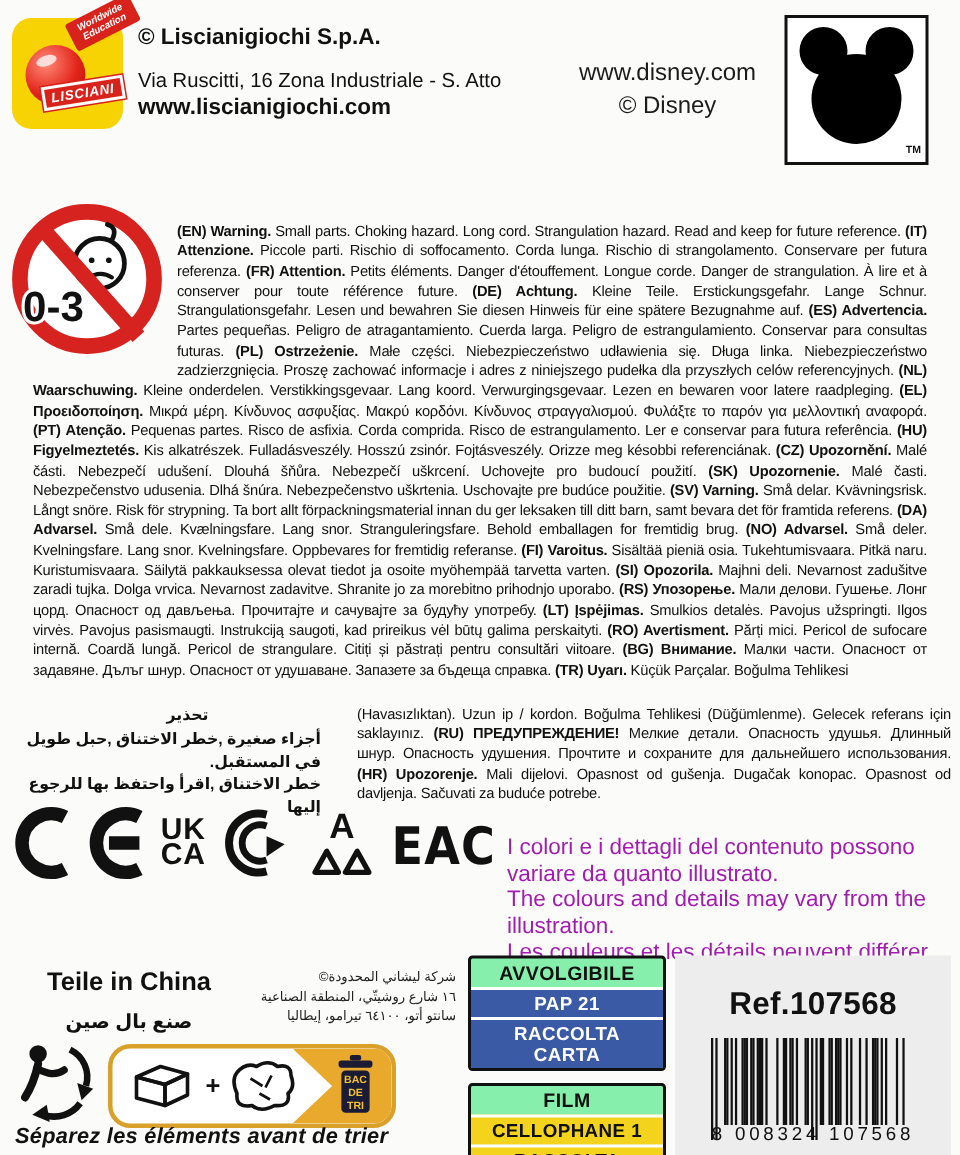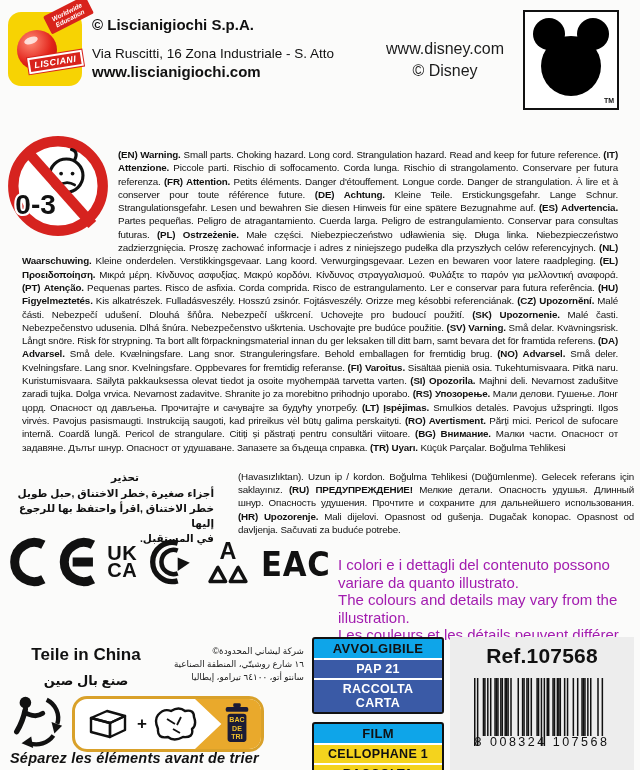--- a/index.html
+++ b/index.html
@@ -48,27 +48,27 @@
   .araddr{position:absolute;left:162px;top:645px;width:142px;direction:rtl;text-align:right;font-size:8.8px;line-height:13px;color:#222;}
   .triman{position:absolute;left:8px;top:692px;}
   .badge{position:absolute;left:72px;top:696px;width:192px;height:56px;background:#fff;border:3px solid #d9a12a;
     border-radius:15px;box-sizing:border-box;overflow:hidden;display:flex;align-items:center;gap:6px;padding-left:10px;}
   .badge-arrow{position:absolute;top:0;bottom:0;right:0;width:66px;background:#e9a92c;
     clip-path:polygon(0 0,100% 0,100% 100%,0 100%,40% 50%);display:flex;align-items:center;justify-content:flex-end;padding-right:8px;box-sizing:border-box;}
   .plus{font-size:17px;font-weight:800;}
   .separez{position:absolute;left:10px;top:750px;font-size:14.5px;font-weight:bold;font-style:italic;letter-spacing:.2px;}
 
   .sortcol{position:absolute;left:312px;top:637px;width:132px;}
-  .sbox{border:2px solid #111;border-radius:3px;background:#0ea5e9;overflow:hidden;margin-bottom:8px;}
+  .sbox{border:2px solid #111;border-radius:3px;background:#86efac;overflow:hidden;margin-bottom:8px;}
   .shead{text-align:center;font-size:13px;font-weight:bold;padding:2px 0;letter-spacing:.3px;}
   .sband{text-align:center;font-size:12.5px;font-weight:bold;padding:2px 2px;border-top:2px solid #fff;letter-spacing:.3px;line-height:14px;}
   .sbox.blue .sband{background:#3a5aa6;color:#fff;}
   .sbox.yellow .sband{background:#f4d31d;color:#111;}
 
-  .refpanel{position:absolute;left:450px;top:637px;width:184px;height:133px;background:#ededed;text-align:center;box-sizing:border-box;padding-top:7px;}
+  .refpanel{position:absolute;left:450px;top:637px;width:184px;height:133px;background:#ededed;text-align:center;box-sizing:border-box;padding-top:21px;}
   .refnum{font-size:21px;font-weight:bold;letter-spacing:.2px;}
   .barwrap{margin-top:8px;}
   .bardigits{font-size:12.5px;letter-spacing:2.5px;margin-top:-13px;text-align:center;}
   svg{display:block;}
 </style>
 </head>
 <body>
 
 <div class="page">
 
@@ -110,22 +110,22 @@
       <circle cx="64" cy="38" r="1.8" fill="#111"></circle>
       <path d="M50,50 q8,-6 16,-1" fill="none" stroke="#111" stroke-width="2.6" stroke-linecap="round"></path>
       <line x1="19" y1="15" x2="83" y2="87" stroke="#d6231f" stroke-width="10"></line>
       <text x="9" y="77" font-size="27" font-weight="bold" fill="#111" stroke="#fff" stroke-width="4" paint-order="stroke">0-3</text>
     </svg>
     <p class="wtext"><span class="b">(EN) Warning.</span><span> Small parts. Choking hazard. Long cord. Strangulation hazard. Read and keep for future reference. </span><span class="b">(IT) Attenzione.</span><span> Piccole parti. Rischio di soffocamento. Corda lunga. Rischio di strangolamento. Conservare per futura referenza. </span><span class="b">(FR) Attention.</span><span> Petits éléments. Danger d'étouffement. Longue corde. Danger de strangulation. À lire et à conserver pour toute référence future. </span><span class="b">(DE) Achtung.</span><span> Kleine Teile. Erstickungsgefahr. Lange Schnur. Strangulationsgefahr. Lesen und bewahren Sie diesen Hinweis für eine spätere Bezugnahme auf. </span><span class="b">(ES) Advertencia.</span><span> Partes pequeñas. Peligro de atragantamiento. Cuerda larga. Peligro de estrangulamiento. Conservar para consultas futuras. </span><span class="b">(PL) Ostrzeżenie.</span><span> Małe części. Niebezpieczeństwo udławienia się. Długa linka. Niebezpieczeństwo zadzierzgnięcia. Proszę zachować informacje i adres z niniejszego pudełka dla przyszłych celów referencyjnych. </span><span class="b">(NL) Waarschuwing.</span><span> Kleine onderdelen. Verstikkingsgevaar. Lang koord. Verwurgingsgevaar. Lezen en bewaren voor latere raadpleging. </span><span class="b">(EL) Προειδοποίηση.</span><span> Μικρά μέρη. Κίνδυνος ασφυξίας. Μακρύ κορδόνι. Κίνδυνος στραγγαλισμού. Φυλάξτε το παρόν για μελλοντική αναφορά. </span><span class="b">(PT) Atenção.</span><span> Pequenas partes. Risco de asfixia. Corda comprida. Risco de estrangulamento. Ler e conservar para futura referência. </span><span class="b">(HU) Figyelmeztetés.</span><span> Kis alkatrészek. Fulladásveszély. Hosszú zsinór. Fojtásveszély. Orizze meg késobbi referenciának. </span><span class="b">(CZ) Upozornění.</span><span> Malé části. Nebezpečí udušení. Dlouhá šňůra. Nebezpečí uškrcení. Uchovejte pro budoucí použití. </span><span class="b">(SK) Upozornenie.</span><span> Malé časti. Nebezpečenstvo udusenia. Dlhá šnúra. Nebezpečenstvo uškrtenia. Uschovajte pre budúce použitie. </span><span class="b">(SV) Varning.</span><span> Små delar. Kvävningsrisk. Långt snöre. Risk för strypning. Ta bort allt förpackningsmaterial innan du ger leksaken till ditt barn, samt bevara det för framtida referens. </span><span class="b">(DA) Advarsel.</span><span> Små dele. Kvælningsfare. Lang snor. Stranguleringsfare. Behold emballagen for fremtidig brug. </span><span class="b">(NO) Advarsel.</span><span> Små deler. Kvelningsfare. Lang snor. Kvelningsfare. Oppbevares for fremtidig referanse. </span><span class="b">(FI) Varoitus.</span><span> Sisältää pieniä osia. Tukehtumisvaara. Pitkä naru. Kuristumisvaara. Säilytä pakkauksessa olevat tiedot ja osoite myöhempää tarvetta varten. </span><span class="b">(SI) Opozorila.</span><span> Majhni deli. Nevarnost zadušitve zaradi tujka. Dolga vrvica. Nevarnost zadavitve. Shranite jo za morebitno prihodnjo uporabo. </span><span class="b">(RS) Упозорење.</span><span> Мали делови. Гушење. Лонг цорд. Опасност од дављења. Прочитајте и сачувајте за будућу употребу. </span><span class="b">(LT) Įspėjimas.</span><span> Smulkios detalės. Pavojus užspringti. Ilgos virvės. Pavojus pasismaugti. Instrukciją saugoti, kad prireikus vėl būtų galima perskaityti. </span><span class="b">(RO) Avertisment.</span><span> Părți mici. Pericol de sufocare internă. Coardă lungă. Pericol de strangulare. Citiți și păstrați pentru consultări viitoare. </span><span class="b">(BG) Внимание.</span><span> Малки части. Опасност от задавяне. Дълъг шнур. Опасност от удушаване. Запазете за бъдеща справка. </span><span class="b">(TR) Uyarı.</span><span> Küçük Parçalar. Boğulma Tehlikesi</span></p>
     <div class="wbottom">
       <div class="arabic">
         <div class="atitle">تحذير</div>
         <div>أجزاء صغيرة ,خطر الاختناق ,حبل طويل</div>
+        <div>في المستقبل.</div>
         <div>خطر الاختناق ,اقرأ واحتفظ بها للرجوع إليها</div>
-        <div>في المستقبل.</div>
       </div>
       <p class="wcont"><span>(Havasızlıktan). Uzun ip / kordon. Boğulma Tehlikesi (Düğümlenme). Gelecek referans için saklayınız. </span><span class="b">(RU) ПРЕДУПРЕЖДЕНИЕ!</span><span> Мелкие детали. Опасность удушья. Длинный шнур. Опасность удушения. Прочтите и сохраните для дальнейшего использования. </span><span class="b">(HR) Upozorenje.</span><span> Mali dijelovi. Opasnost od gušenja. Dugačak konopac. Opasnost od davljenja. Sačuvati za buduće potrebe.</span></p>
     </div>
   </section>
 
   <div class="symbols">
     <svg width="112" height="62" viewBox="0 0 120 64">
       <path d="M47,9 A26,26 0 1 0 47,55" fill="none" stroke="#111" stroke-width="12"></path>
       <path d="M113,9 A26,26 0 1 0 113,55" fill="none" stroke="#111" stroke-width="12"></path>
       <line x1="86" y1="32" x2="113" y2="32" stroke="#111" stroke-width="12"></line>

